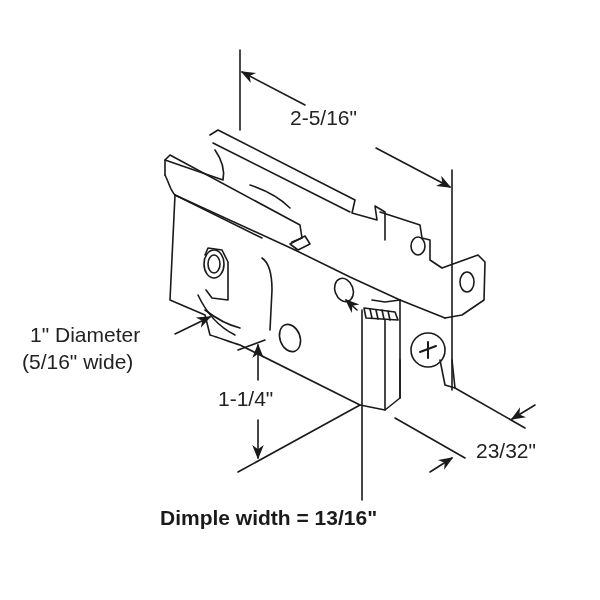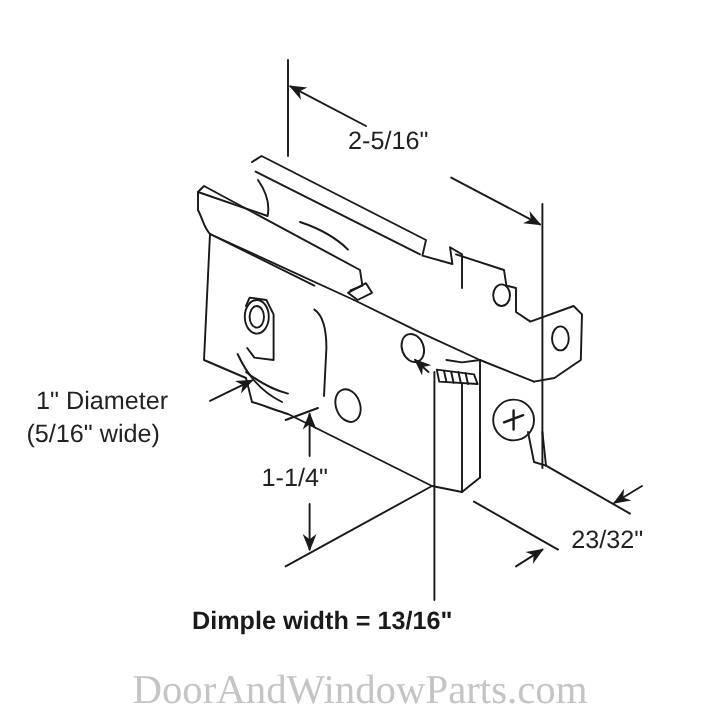--- a/index.html
+++ b/index.html
@@ -101,15 +101,14 @@
       <line x1="357" y1="310" x2="346" y2="300" marker-end="url(#arrow)"></line>
     </g>
   </svg>
 
   <div class="label dim" style="left:290px; top:107px;">2-5/16"</div>
   <div class="label callout" style="left:30px; top:322px;">1" Diameter</div>
   <div class="label callout" style="left:22px; top:349px;">(5/16" wide)</div>
   <div class="label dim" style="left:218px; top:388px;">1-1/4"</div>
   <div class="label dim" style="left:476px; top:440px;">23/32"</div>
   <div class="label bold" style="left:160px; top:507px;">Dimple width = 13/16"</div>
-  <div class="watermark">DoorAndWindowParts.com</div>
 
 </div>
 
 </body></html>

